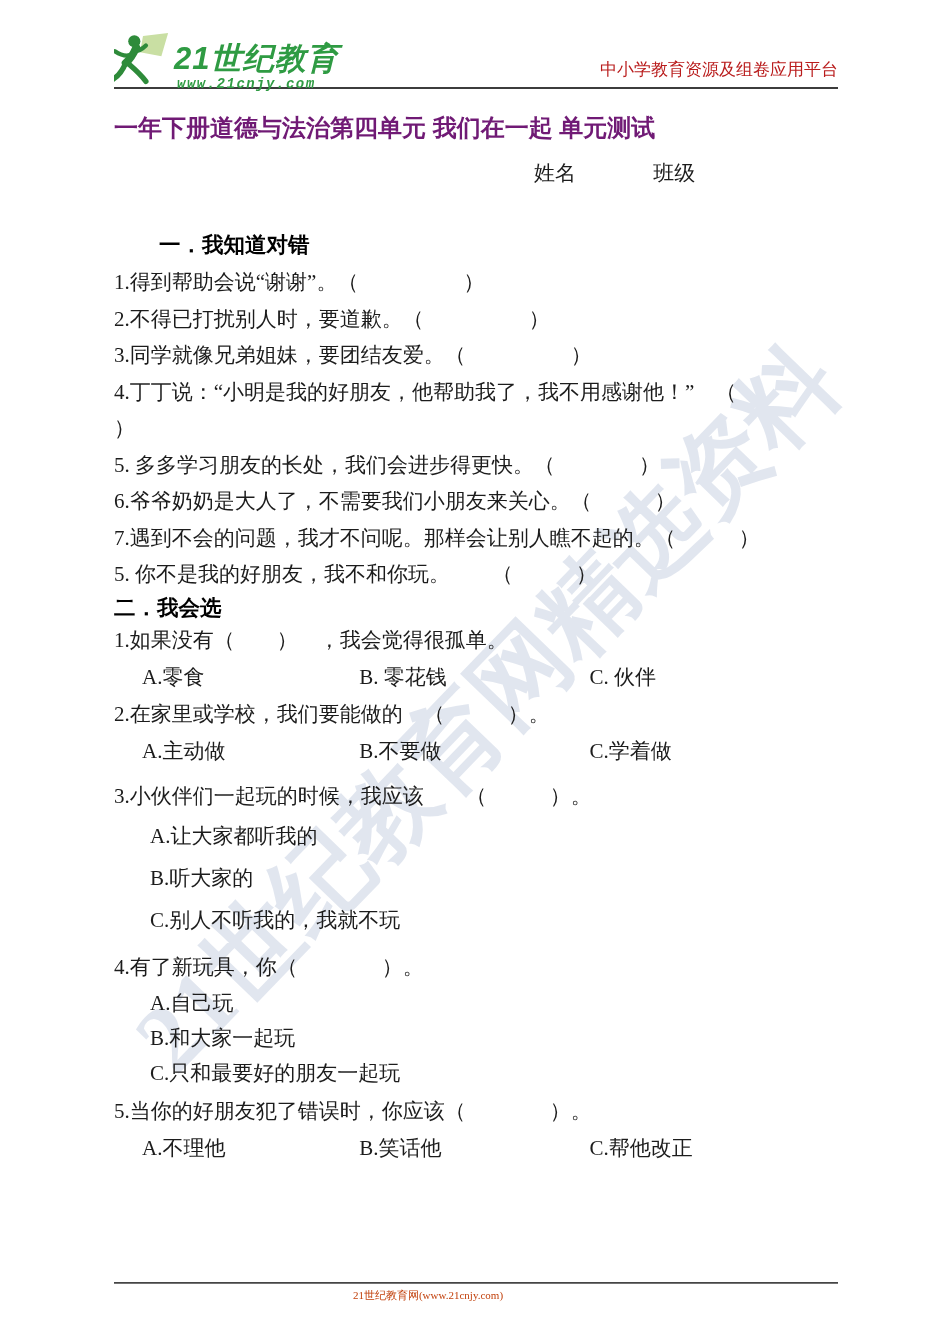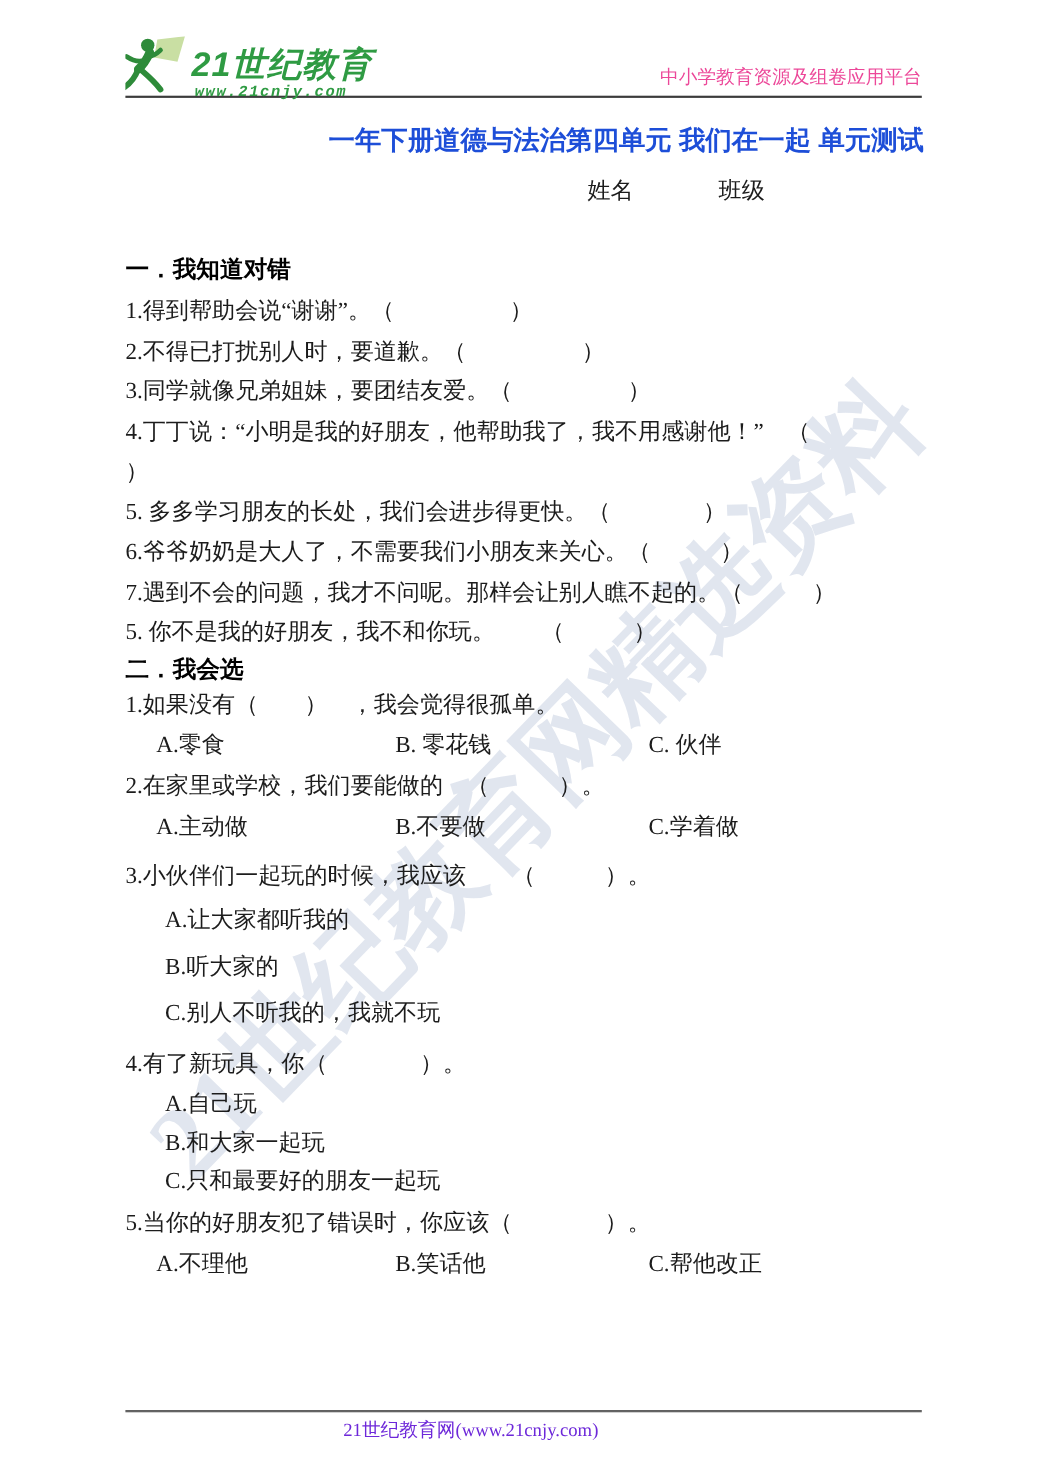--- a/index.html
+++ b/index.html
@@ -18,53 +18,53 @@
   .header-logo { position:absolute; left:114px; top:33px; width:300px; height:58px; z-index:2; }
   .logo-svg { position:absolute; left:0; top:0; }
   .brand {
     position:absolute; left:60px; top:5px; font-family:"Liberation Sans", sans-serif;
     font-weight:bold; font-style:italic; font-size:31px; color:#2f9b43; letter-spacing:1px; white-space:nowrap;
   }
   .brand-url {
     position:absolute; left:63px; top:43px; font-family:Liberation Mono, monospace;
     font-weight:bold; font-style:italic; font-size:14px; color:#2f9b43; letter-spacing:1.5px; white-space:nowrap;
   }
-  .header-tagline { position:absolute; right:112px; top:58px; font-size:17px; color:#ec4899; z-index:2; }
+  .header-tagline { position:absolute; right:112px; top:58px; font-size:17px; color:#b91c1c; z-index:2; }
   .header-rule { position:absolute; left:114px; right:112px; top:87px; height:2px; background:#3c3c3c; z-index:1; }
   
   .content { position:absolute; left:114px; top:110px; width:726px; font-size:21px; z-index:1; }
   .doc-title {
-    text-align:right; font-family:"Liberation Sans", sans-serif; font-weight:bold;
-    font-size:24px; color:#1d4ed8; line-height:36px;
+    text-align:left; font-family:"Liberation Sans", sans-serif; font-weight:bold;
+    font-size:24px; color:#701a75; line-height:36px;
   }
   .name-row { margin-top:12px; padding-left:420px; line-height:30px; white-space:nowrap; }
   .class-label { margin-left:72px;margin-top:16px; }
   .sec-heading {
     font-family:"Liberation Sans", sans-serif; font-weight:bold; font-size:21.5px;
     color:#000; line-height:27px;
   }
-  .sec1-heading { margin-top:44px; }
+  .sec1-heading { margin-top:44px;margin-left:45px; }
   .sec1-lines { margin-top:5px; }
   .line { line-height:36.5px; white-space:nowrap; }
   .sec2-heading { margin-top:2px; }
   .q { line-height:37px; white-space:nowrap; }
   .mt8 { margin-top:8px; }
   .mt2 { margin-top:2px; }
   .opts-inline { line-height:37px; padding-left:28px; white-space:nowrap; }
   .opts-inline .oA { display:inline-block; width:212px; }
   .opts-inline .oB { display:inline-block; width:225px; }
   .opt-stacked { padding-left:36px; white-space:nowrap; }
   .lh42 { line-height:42px; }
   .lh35 { line-height:35px; }
   .lh37 { line-height:37px; }
   
   .footer-rule { position:absolute; left:114px; right:112px; top:1282px; height:2px;
     background:linear-gradient(#2e2e2e,#8a8a8a); z-index:2; }
   .footer-text { position:absolute; left:0; width:856px; top:1288px; text-align:center;
-    font-size:17px; color:#6d28d9; z-index:2; }
+    font-size:11px; color:#c2410c; z-index:2; }
 </style>
 </head>
 <body>
 
 <div class="page">
 
   <div class="watermark">21世纪教育网精选资料</div>
 
   <div class="header-logo">
     <svg class="logo-svg" width="58" height="58" viewBox="0 0 60 60">

